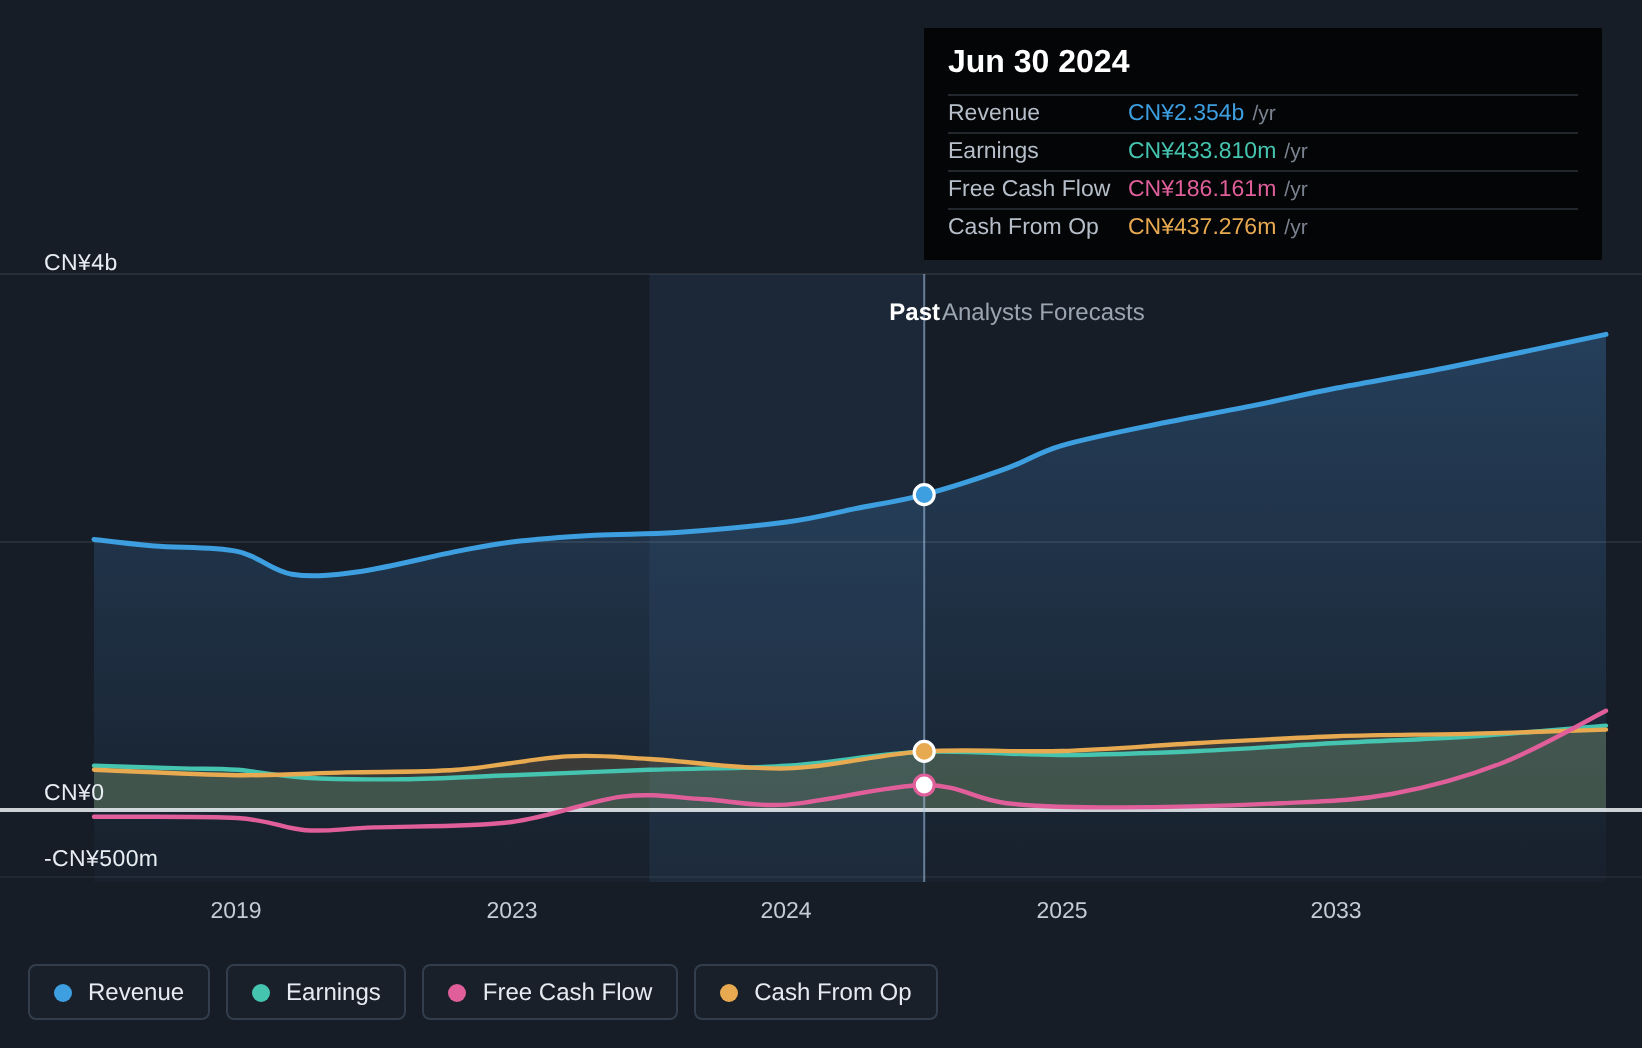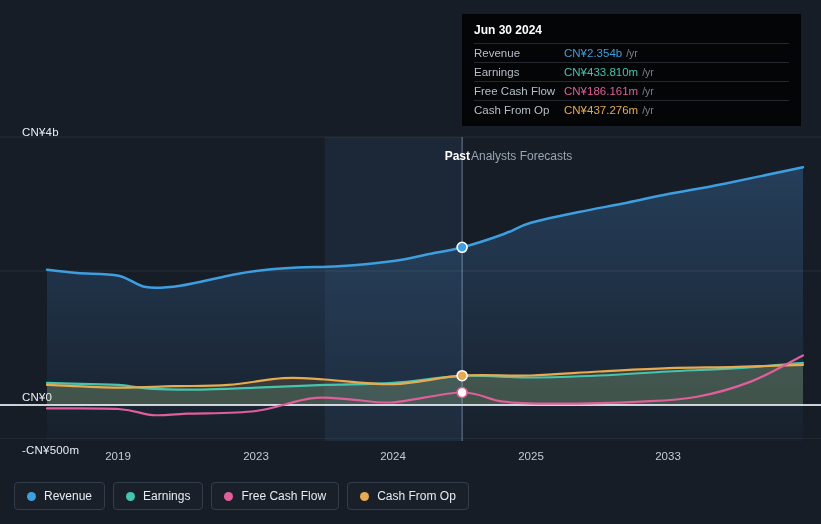--- a/index.html
+++ b/index.html
@@ -3,30 +3,30 @@
 <meta charset="utf-8">
 <style>
   * { margin:0; padding:0; box-sizing:border-box; }
   html,body { background:#10141b; font-family:"Liberation Sans", sans-serif; }
   .stage { position:relative; width:821px; height:524px; background:#161d27; overflow:hidden; }
   #chart-svg { position:absolute; left:0; top:0; }
 
   .axis-label { position:absolute; font-size:11.5px; color:#e8edf3; letter-spacing:.2px; z-index:3; }
   .y-4b   { left:22px; top:126px; }
   .y-0    { left:22px; top:391px; }
-  .y-neg  { left:22px; top:424px;margin-top:20px; }
+  .y-neg  { left:22px; top:424px; }
 
   .xtick { position:absolute; top:450px; transform:translateX(-50%); font-size:11.5px; color:#c3ccd6; z-index:3; }
 
   .phase { position:absolute; top:149px; font-size:12px; z-index:3; white-space:nowrap; }
   .phase.past { font-weight:bold; color:#ffffff; transform:translateX(-100%); }
   .phase.forecast { color:#9aa5b1; }
 
   .tooltip { position:absolute; top:14px; left:462px; width:339px; background:#040507; padding:6px 12px 7px; z-index:5; }
-  .tt-title { font-size:12px; font-weight:bold; color:#ffffff; padding:3px 0 6px; }
+  .tt-title { font-size:16px; font-weight:bold; color:#ffffff; padding:3px 0 6px; }
   .tt-row { display:flex; align-items:baseline; border-top:1px solid #23272e; padding:3px 0; font-size:11.5px; }
   .tt-label { color:#b6bfc9; width:90px; flex:none; }
   .tt-suffix { color:#79828e; font-size:10.5px; margin-left:4px; }
 
   .legend { position:absolute; left:14px; top:482px; display:flex; gap:8px; z-index:3; }
   .legend-item { display:flex; align-items:center; gap:8px; border:1px solid #333e4c; border-radius:4px;
                  padding:6px 12px; background:rgba(255,255,255,0.015); cursor:pointer; }
   .dot { width:9px; height:9px; border-radius:50%; flex:none; }
   .legend-label { font-size:12px; color:#e6ebf1; white-space:nowrap; }
 </style>

